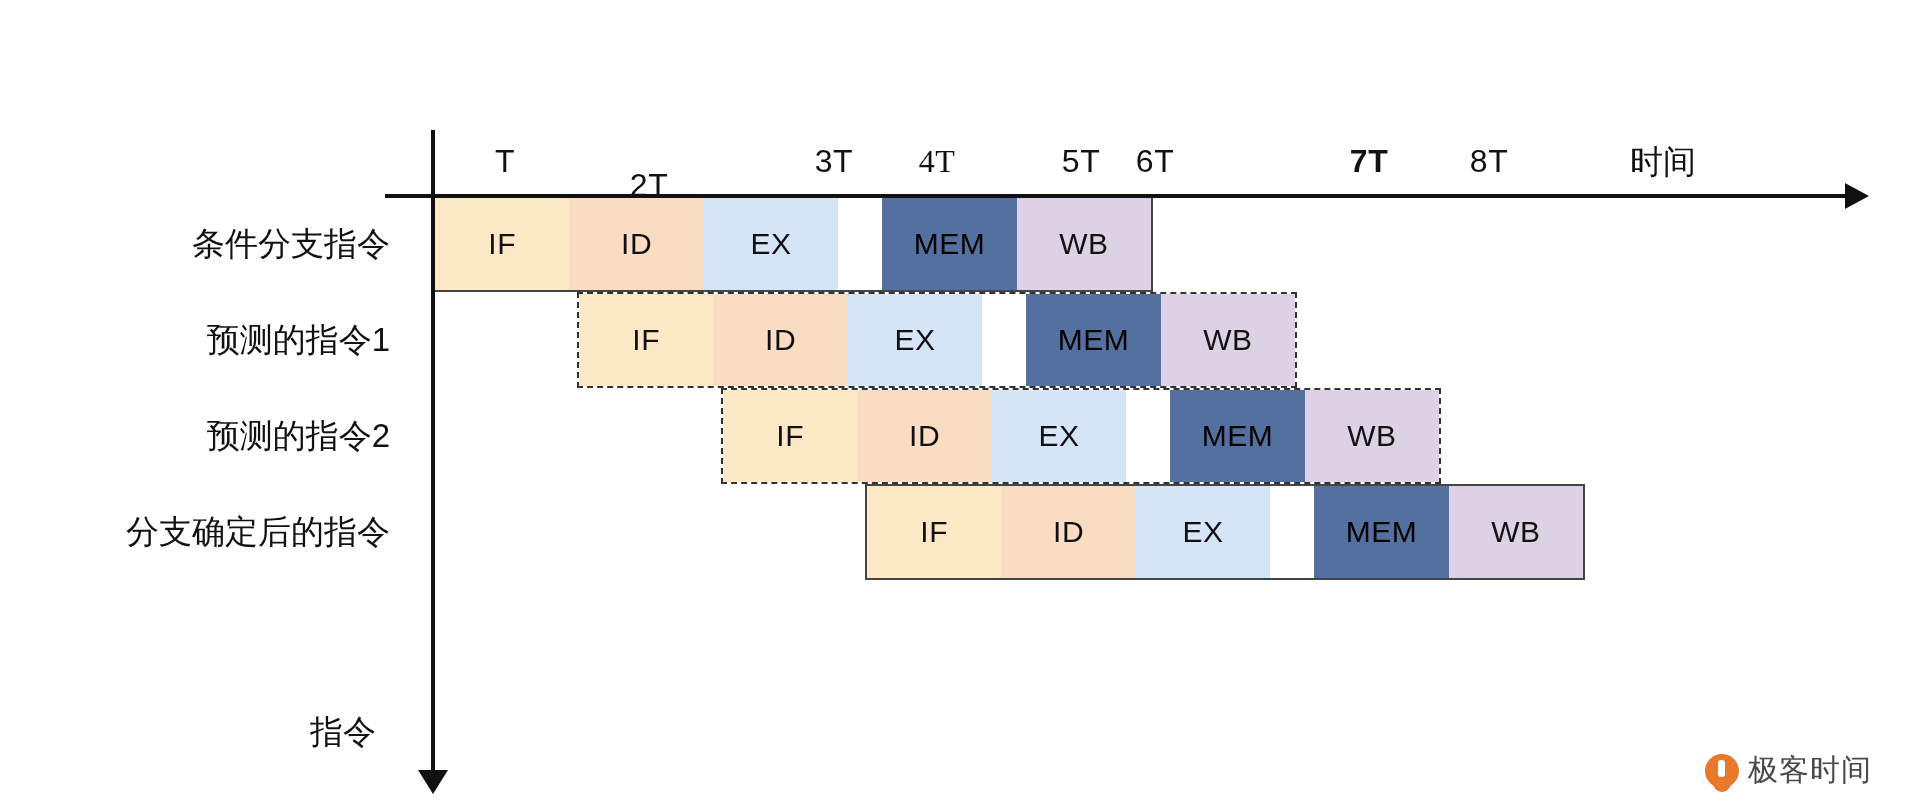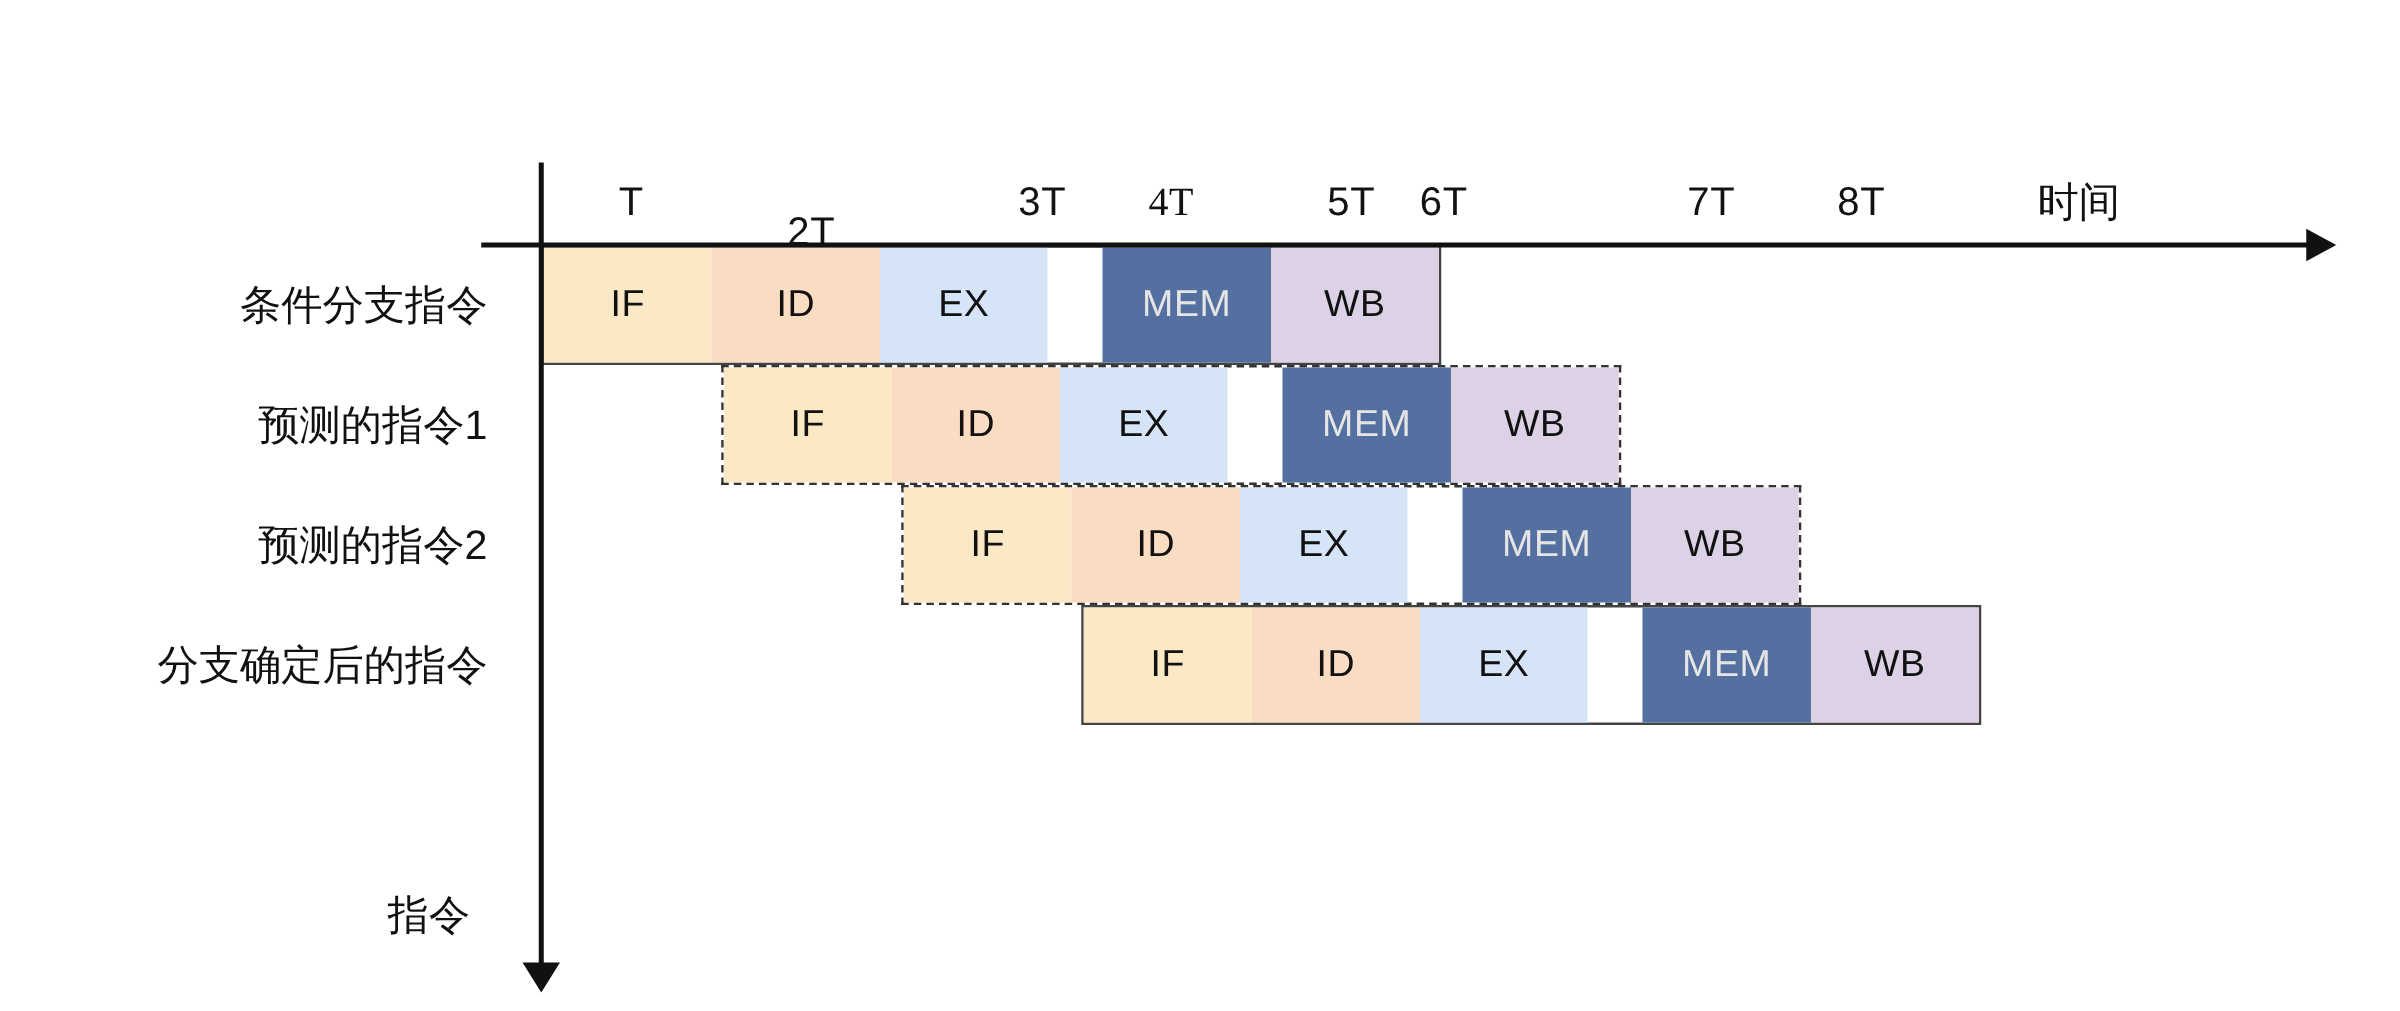--- a/index.html
+++ b/index.html
@@ -92,21 +92,21 @@
     width:144px;
     height:100%;
     box-sizing:border-box;
     display:flex;
     align-items:center;
     justify-content:center;
     font-size:30px;
     color:#111;
     letter-spacing:0.5px;
   }
-  .cell.mem{color:#e5e5e5;margin-left:44px;}
+  .cell.mem{color:#000000;margin-left:44px;}
 
   
   .watermark{
     position:absolute;
     left:1705px;top:750px;
     display:flex;align-items:center;gap:9px;
   }
   .wm-logo{
     width:34px;height:34px;border-radius:50%;
     background:#E8792B;
@@ -141,21 +141,21 @@
   <div class="axis-h"></div>
   <div class="axis-h-arrow"></div>
 
   <div id="ticks">
       <div class="tick" style="left: 445px;">T</div>
       <div class="tick" style="left: 589px; margin-top: 24px;">2T</div>
       <div class="tick" style="left: 733px; text-align: right;">3T</div>
       <div class="tick" style="left: 877px; font-family: Liberation Serif, serif;">4T</div>
       <div class="tick" style="left: 1021px;">5T</div>
       <div class="tick" style="left: 1095px;">6T</div>
-      <div class="tick" style="left: 1309px;">7T</div>
+      <div class="tick" style="left: 1309px; font-weight: bold;">7T</div>
       <div class="tick" style="left: 1429px;">8T</div>
     </div>
 
   <div class="axis-name-time">时间</div>
   <div class="axis-name-instr">指令</div>
 
   <div id="rows">
       <div class="row-label" style="top: 222px;">条件分支指令</div>
       <div class="row solid" style="left: 433px; top: 196px; width: 720px;">
         <div class="cell" style="background: rgb(250, 233, 196);">IF</div>
@@ -183,14 +183,18 @@
       <div class="row-label" style="top: 510px;">分支确定后的指令</div>
       <div class="row solid" style="left: 865px; top: 484px; width: 720px;">
         <div class="cell" style="background: rgb(250, 233, 196);">IF</div>
         <div class="cell" style="background: rgb(250, 220, 195);">ID</div>
         <div class="cell" style="background: rgb(214, 228, 247);">EX</div>
         <div class="cell mem" style="background: rgb(84, 112, 160);">MEM</div>
         <div class="cell" style="background: rgb(221, 210, 229);">WB</div>
       </div>
     </div>
 
+  <div class="watermark">
+    <span class="wm-logo"></span>
+    <span class="wm-text">极客时间</span>
+  </div>
 
 </div>
 
 </body></html>

